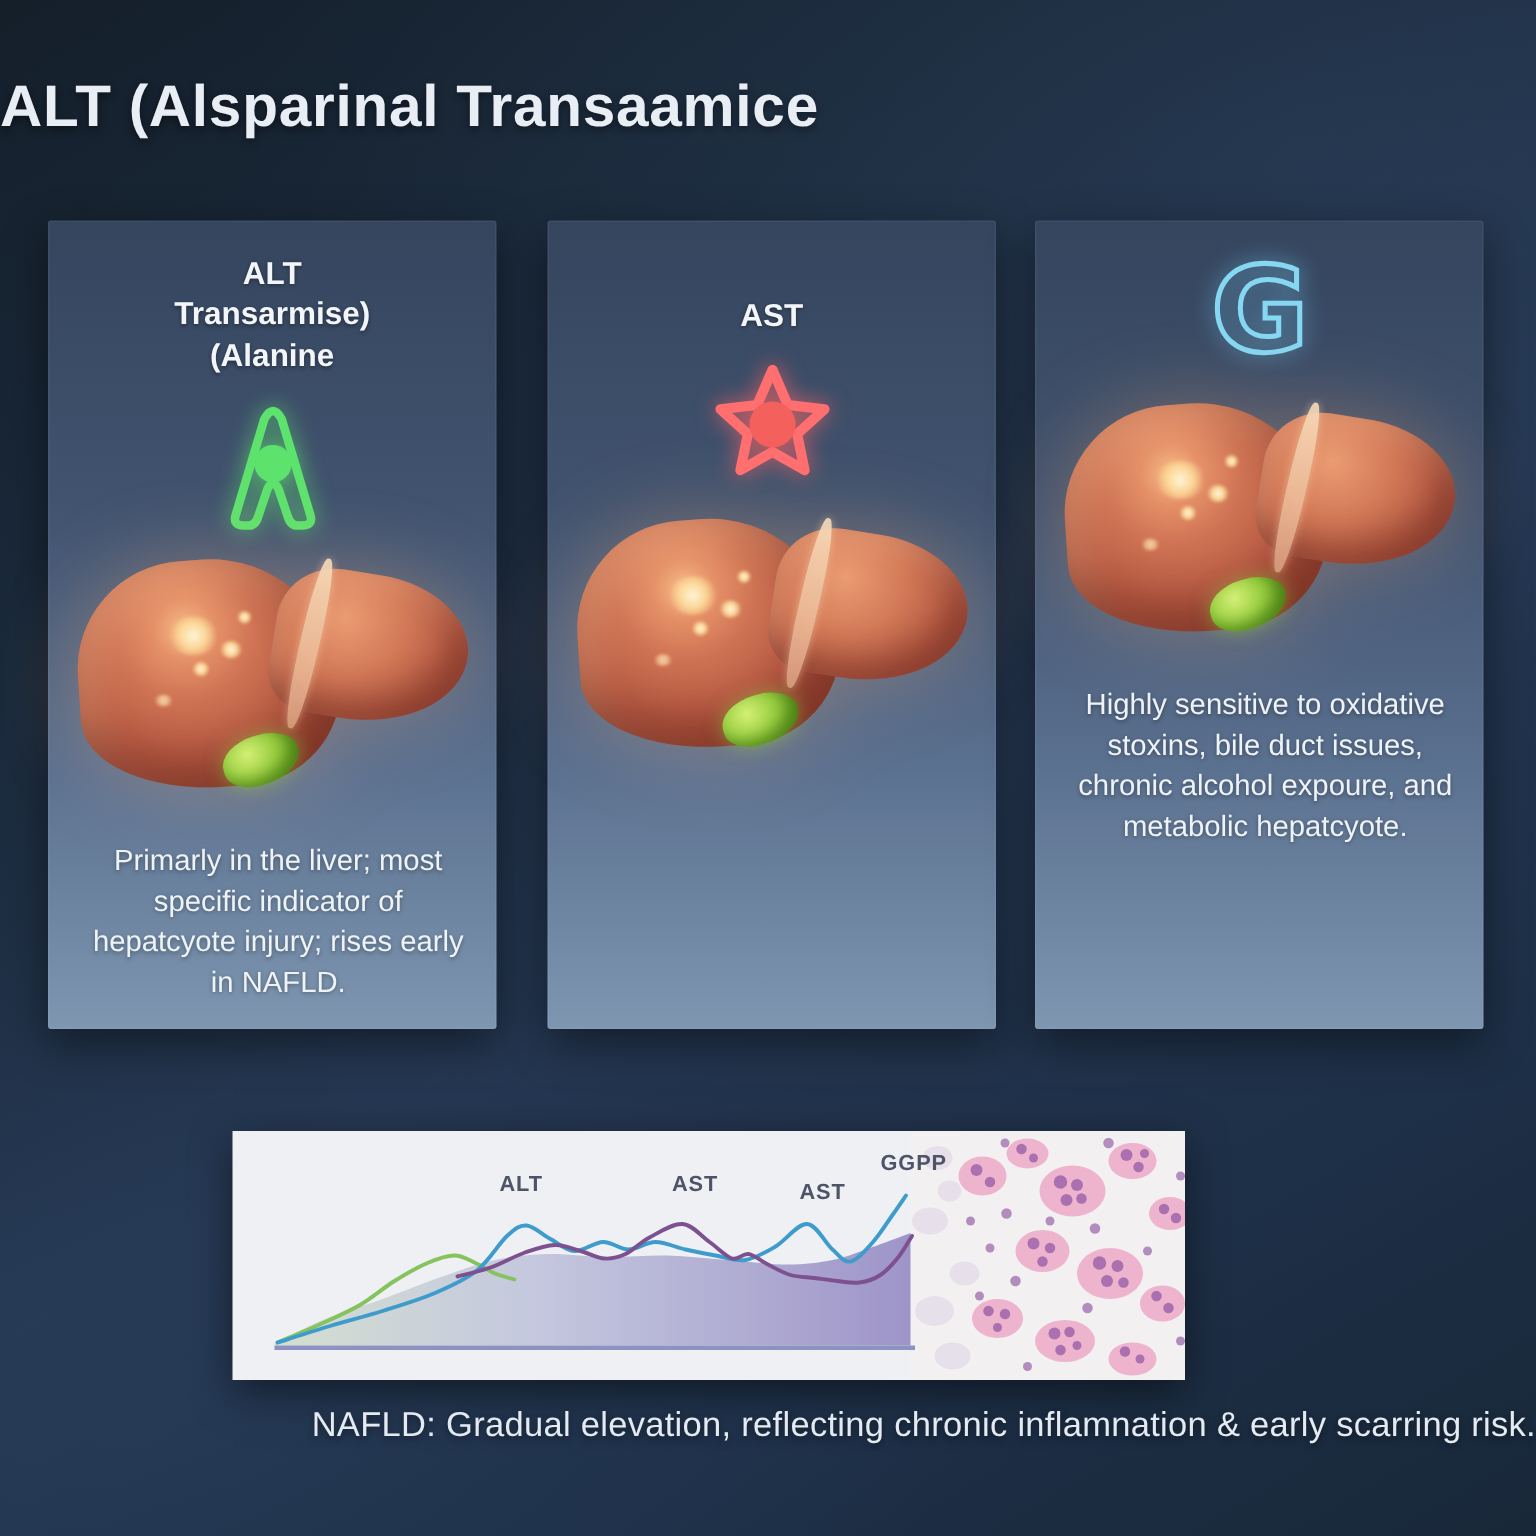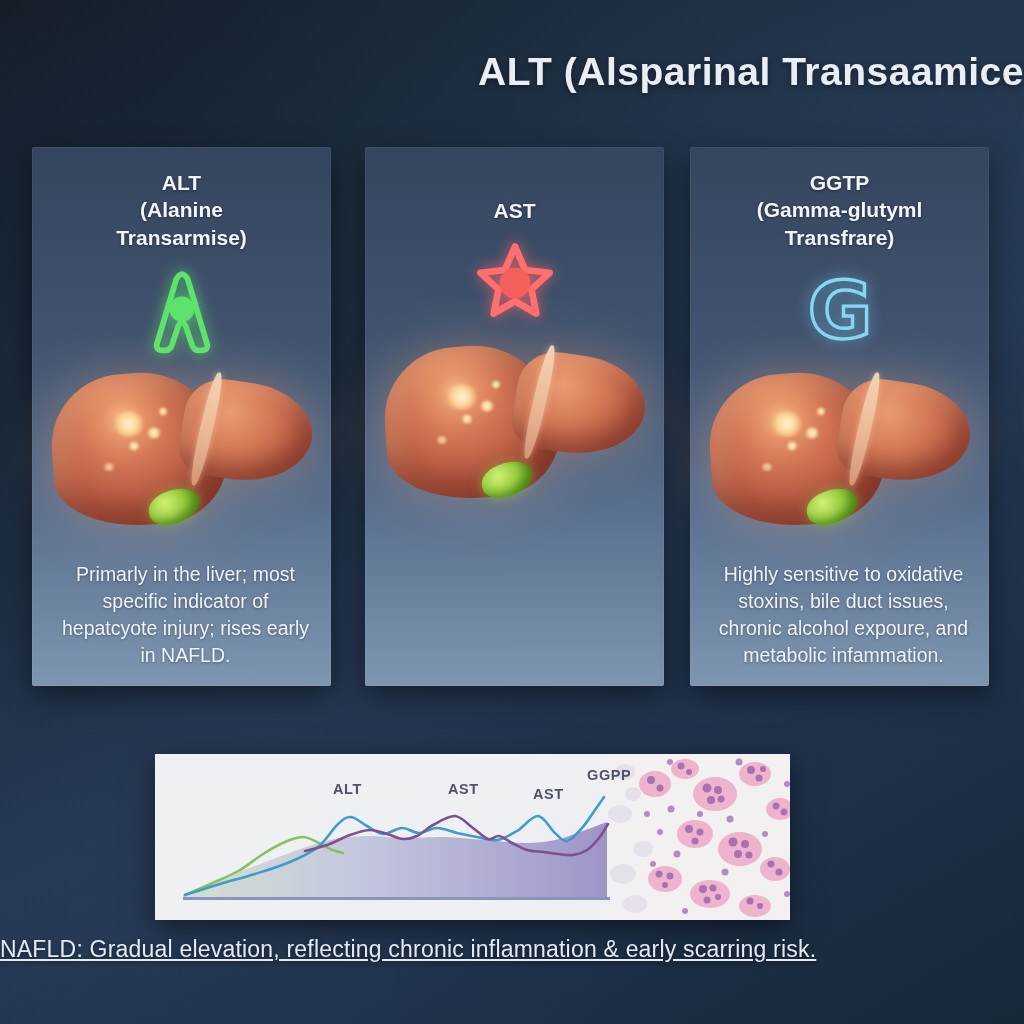--- a/index.html
+++ b/index.html
@@ -12,21 +12,21 @@
   .canvas {
     position:relative; width:1024px; height:1024px;
     background:
       radial-gradient(1200px 600px at 85% 10%, rgba(70,100,140,.18), transparent 60%),
       radial-gradient(900px 500px at 10% 90%, rgba(60,90,130,.15), transparent 60%),
       linear-gradient(150deg,#141f2a 0%,#1b2a3c 28%,#243650 55%,#1e3048 78%,#182839 100%);
   }
   
   .main-title {
     position:absolute; top:50px; left:0; width:100%;
-    text-align:right; color:#e9eef5; font-size:39px; font-weight:600;
+    text-align:left; color:#e9eef5; font-size:39px; font-weight:600;
     letter-spacing:.5px; text-shadow:0 2px 6px rgba(0,0,0,.45);
   }
   
   .card {
     position:absolute; top:147px; width:299px; height:539px;
     background:linear-gradient(180deg,#35455e 0%,#41536f 35%,#5b7190 68%,#7e96b0 100%);
     box-shadow:0 10px 30px rgba(0,0,0,.45), inset 0 0 0 1px rgba(255,255,255,.05);
     border-radius:2px;
   }
   .card-1 { left:32px; }
@@ -89,37 +89,36 @@
   .chart-panel {
     position:absolute; left:155px; top:754px; width:635px; height:166px;
     background:#eef0f3; box-shadow:0 8px 26px rgba(0,0,0,.5);
   }
   .chart-panel svg { display:block; }
   .chart-label { font-family:"Liberation Sans",sans-serif; font-weight:700;
     font-size:14.5px; fill:#4d5468; letter-spacing:.6px; }
   
   .caption {
     position:absolute; top:936px; left:0; width:100%;
-    text-align:left; color:#e3eaf2; font-size:23px; letter-spacing:.2px;
+    text-align:right; color:#e3eaf2; font-size:23px; letter-spacing:.2px;
     text-shadow:0 2px 5px rgba(0,0,0,.45);
-    text-decoration:underline;
   }
 </style>
 </head>
 <body>
 
 <div class="canvas">
 
   <h1 class="main-title">ALT (Alsparinal Transaamice</h1>
 
   <div class="card card-1">
     <div class="card-title">
       <span class="tline">ALT</span>
+      <span class="tline">Transarmise)</span>
       <span class="tline">(Alanine</span>
-      <span class="tline">Transarmise)</span>
     </div>
     <div class="icon-wrap">
       <svg class="icon-green" width="96" height="96" viewBox="0 0 100 100">
         <path d="M24 84 L44 17 Q50 6 56 17 L76 84 Q78 91 70 91 L67 91 Q62 91 60 84 L54 66 Q50 57 46 66 L40 84 Q38 91 33 91 L30 91 Q22 91 24 84 Z" fill="none" stroke="#5ee26e" stroke-width="6" stroke-linejoin="round"></path>
         <circle cx="50" cy="48" r="13" fill="#5ee26e"></circle>
       </svg>
     </div>
     <div class="liver">
       <div class="lobe-left"></div>
       <div class="lobe-right"></div>
@@ -151,42 +150,37 @@
       <div class="gallbladder"></div>
       <div class="sparkle sp1"></div>
       <div class="sparkle sp2"></div>
       <div class="sparkle sp3"></div>
       <div class="sparkle sp4"></div>
       <div class="sparkle sp5"></div>
     </div>
   </div>
 
   <div class="card card-3">
-    <div class="card-title">
-      <span class="tline">GGTP</span>
-      <span class="tline">(Gamma-glutyml</span>
-      <span class="tline">Transfrare)</span>
-    </div>
     <div class="icon-wrap">
       <svg class="icon-blue" width="96" height="96" viewBox="0 0 100 100">
         <text x="50" y="78" text-anchor="middle" font-family="DejaVu Sans, Liberation Sans, sans-serif" font-size="82" font-weight="bold" fill="none" stroke="#86d7f2" stroke-width="3.5">G</text>
       </svg>
     </div>
     <div class="liver">
       <div class="lobe-left"></div>
       <div class="lobe-right"></div>
       <div class="ligament"></div>
       <div class="gallbladder"></div>
       <div class="sparkle sp1"></div>
       <div class="sparkle sp2"></div>
       <div class="sparkle sp3"></div>
       <div class="sparkle sp4"></div>
       <div class="sparkle sp5"></div>
     </div>
-    <p class="card-body">Highly sensitive to oxidative stoxins, bile duct issues, chronic alcohol expoure, and metabolic infammation.</p>
+    <p class="card-body">Highly sensitive to oxidative stoxins, bile duct issues, chronic alcohol expoure, and metabolic hepatcyote.</p>
   </div>
 
   <div class="chart-panel">
     <svg id="chart-svg" width="635" height="166" viewBox="0 0 635 166">
       <defs>
         <linearGradient id="areaGrad" x1="0" y1="0" x2="1" y2="0">
           <stop offset="0%" stop-color="#cfdcca" stop-opacity="0.85"></stop>
           <stop offset="40%" stop-color="#bfc3dc" stop-opacity="0.88"></stop>
           <stop offset="100%" stop-color="#9a8fc6" stop-opacity="0.95"></stop>
         </linearGradient>

